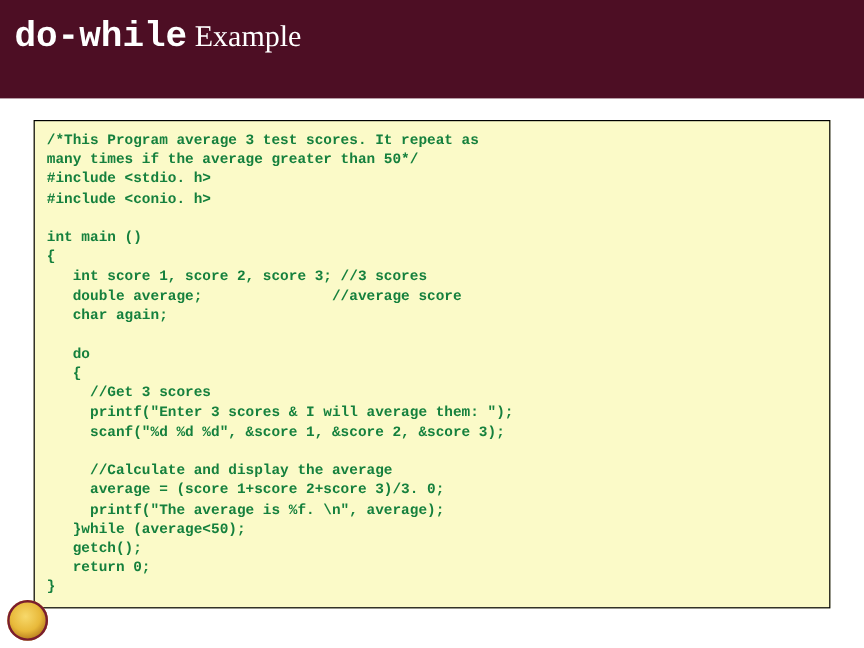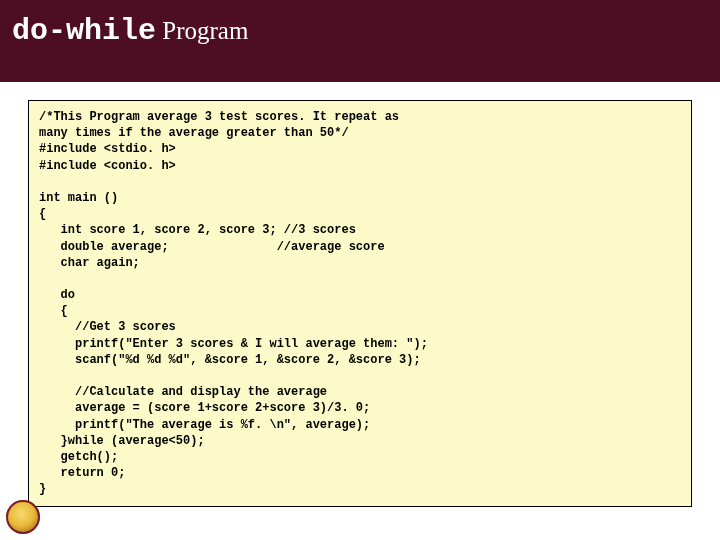--- a/index.html
+++ b/index.html
@@ -39,41 +39,41 @@
     border: 1px solid #000000;
     padding: 8px 10px 8px 10px;
     box-sizing: border-box;
   }
   .code-box pre {
     margin: 0;
     font-family: "Courier New", Courier, monospace;
     font-weight: bold;
     font-size: 12px;
     line-height: 1.35;
-    color: #000000;
+    color: #15803d;
     white-space: pre;
   }
   .corner-badge {
     position: absolute;
     left: 6px;
     bottom: 6px;
     width: 34px;
     height: 34px;
     border-radius: 50%;
     background: radial-gradient(circle at 45% 40%, #f7d96b 0%, #e8b93a 45%, #a86a14 80%);
     box-shadow: 0 0 0 2px #7a1d2f inset;
   }
 </style>
 </head>
 <body>
 
 <div class="slide">
 
   <div class="title-bar">
-    <span class="mono">do-while</span><span class="serif"> Program</span>
+    <span class="mono">do-while</span><span class="serif"> Example</span>
   </div>
 
   <div class="code-box">
     <pre>/*This Program average 3 test scores. It repeat as
 many times if the average greater than 50*/
 #include &lt;stdio. h&gt;
 #include &lt;conio. h&gt;
 
 int main ()
 {

